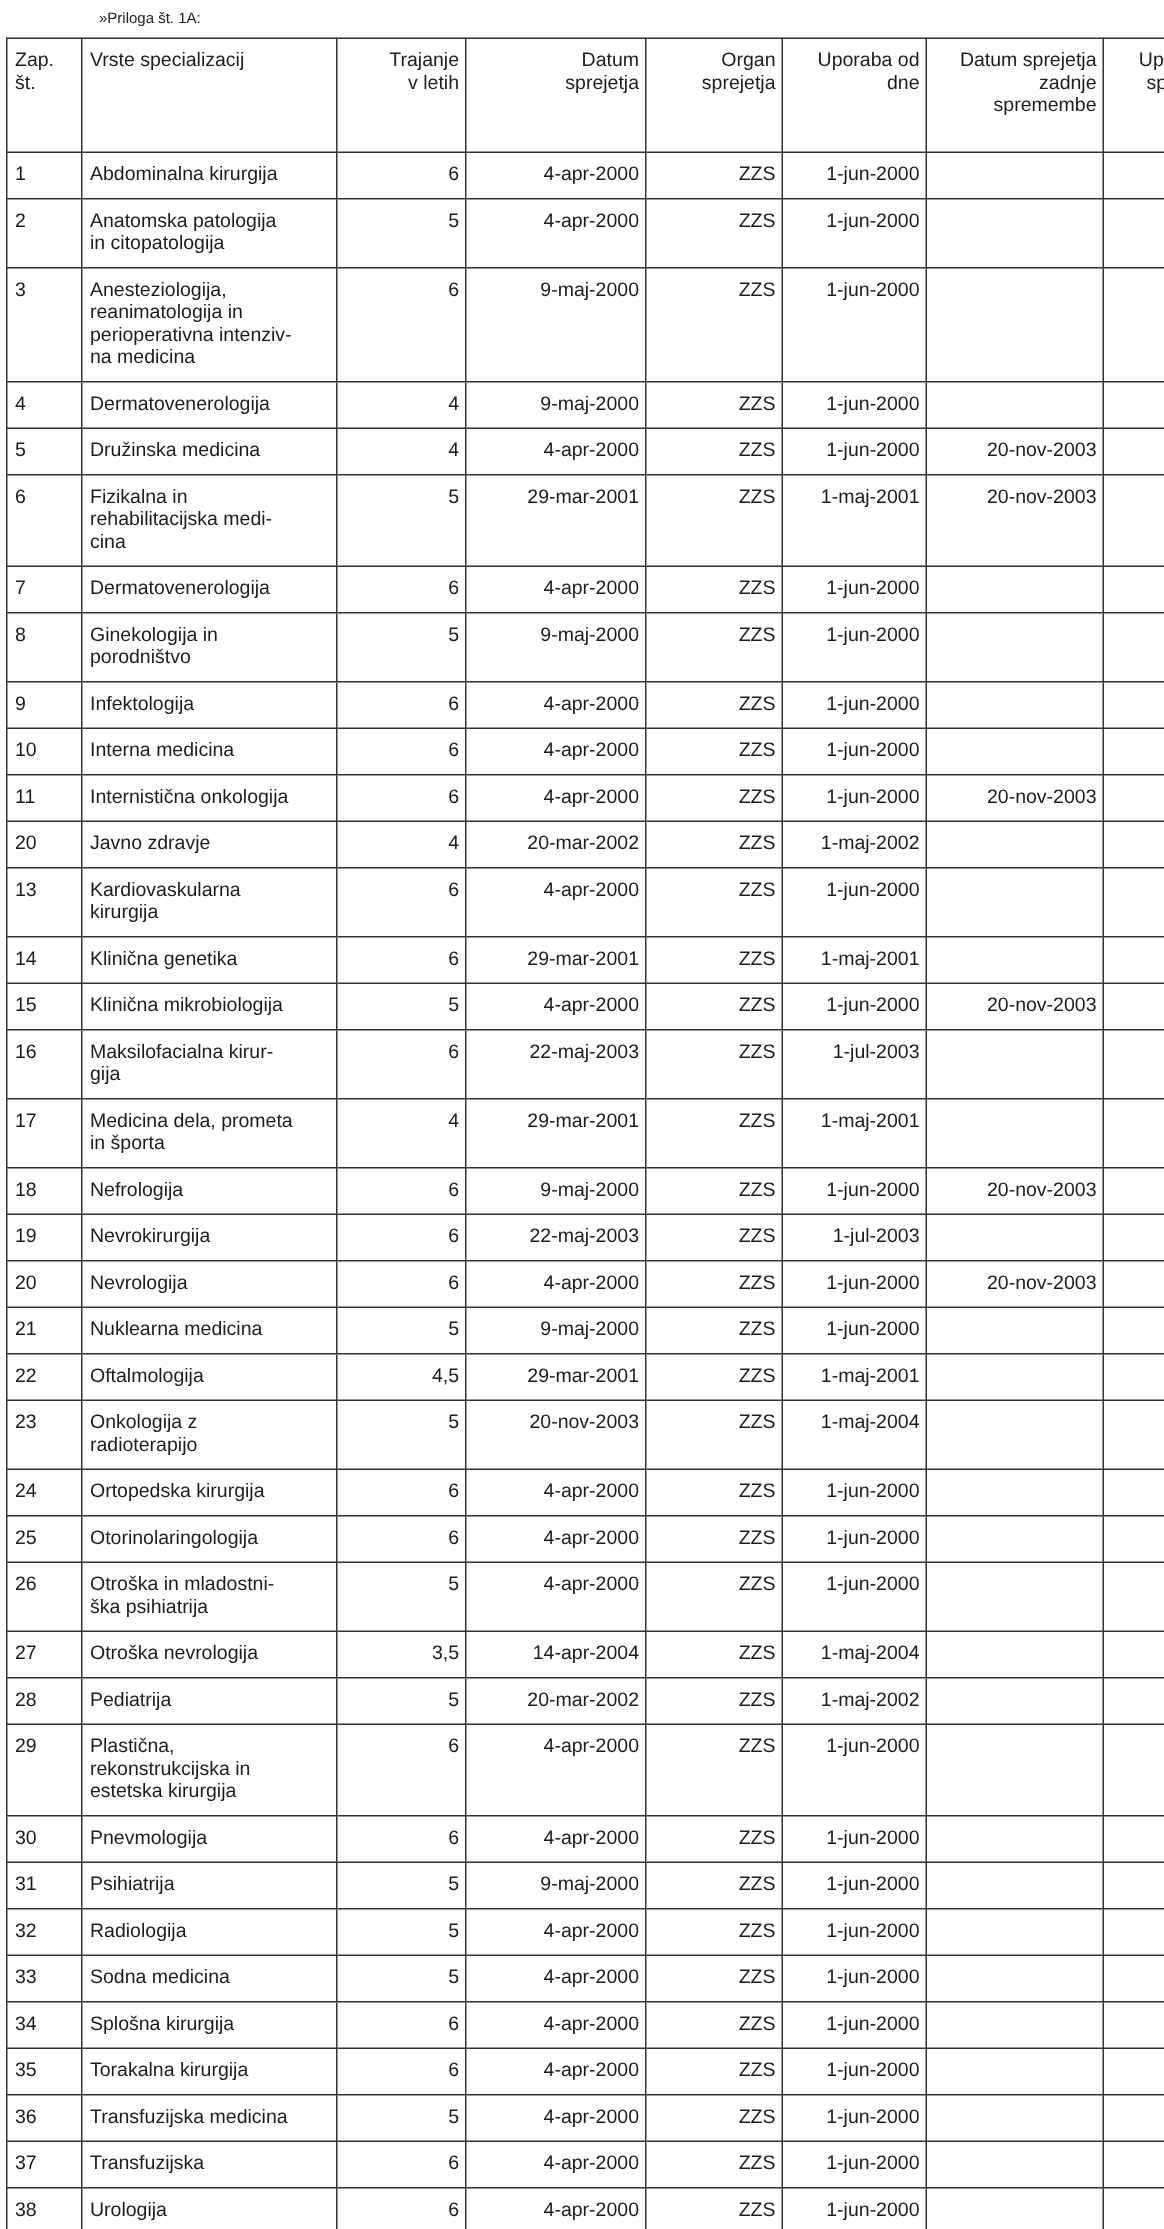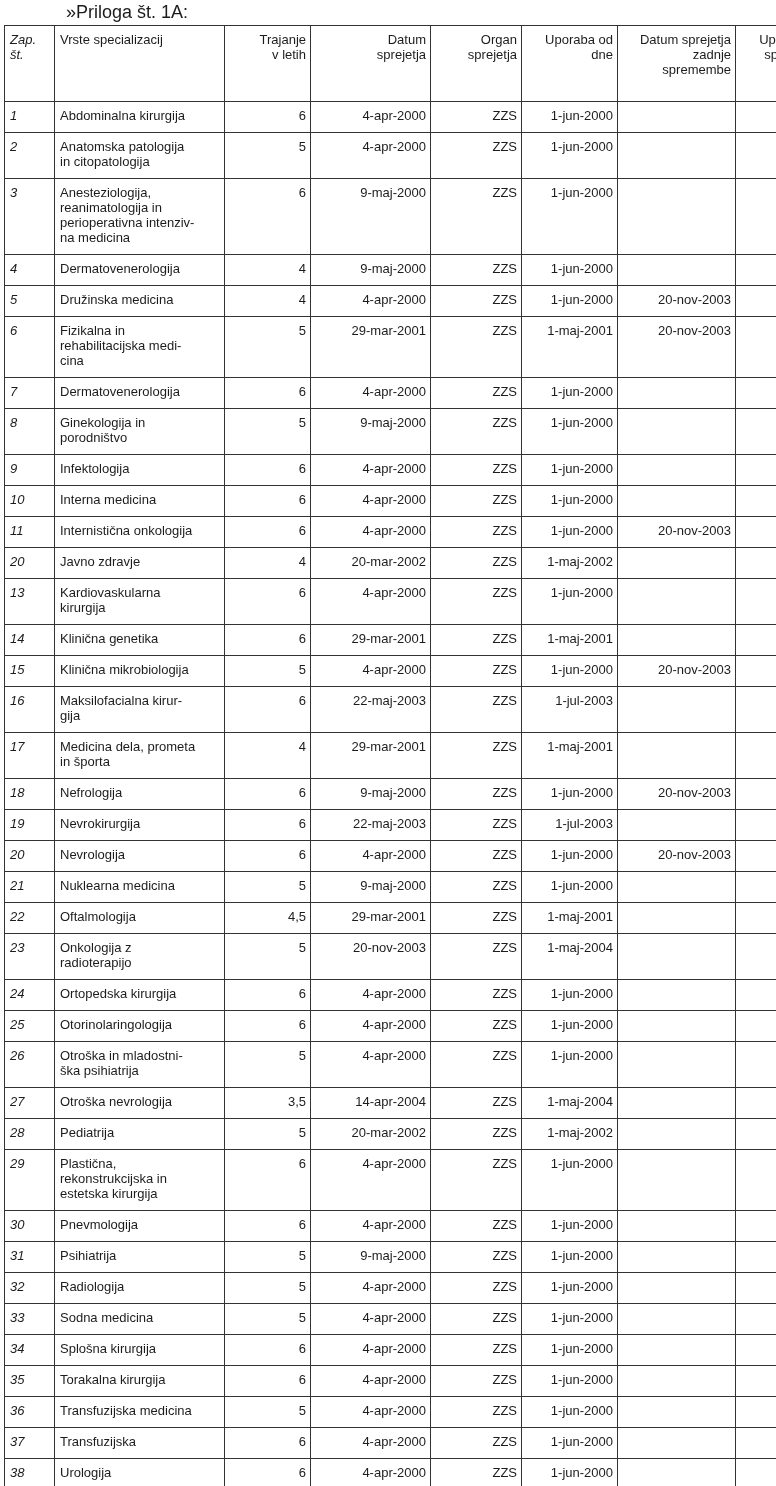--- a/index.html
+++ b/index.html
@@ -7,21 +7,21 @@
     padding: 0;
     background: #ffffff;
     color: #1c1c1c;
     font-family: "Liberation Sans", "DejaVu Sans", sans-serif;
   }
   .page {
     width: 776px;
     box-sizing: border-box;
   }
   .doc-title {
-    font-size: 18px;
+    font-size: 10px;
     line-height: 15px;
     margin: 5px 0 5px 66px;
     color: #1c1c1c;
   }
   table.spec-table {
     border-collapse: collapse;
     table-layout: fixed;
     margin-left: 4px;
     width: 771px;
     border: 1px solid #333;
@@ -37,21 +37,21 @@
     padding: 6px 4px 9px 5px;
     overflow: hidden;
     font-weight: normal;
   }
   table.spec-table th {
     height: 60px;
   }
   td.right, th.right { text-align: right; }
   td.left, th.left { text-align: left; }
   
-  .c0 { width: 40px; font-style: italic; }
+  .c0 { width: 40px; }
   .c1 { width: 160px; }
   .c2 { width: 76px; }
   .c3 { width: 110px; }
   .c4 { width: 81px; }
   .c5 { width: 86px; }
   .c6 { width: 108px; }
   .c7 { width: 110px; }
 </style>
 </head>
 <body>

